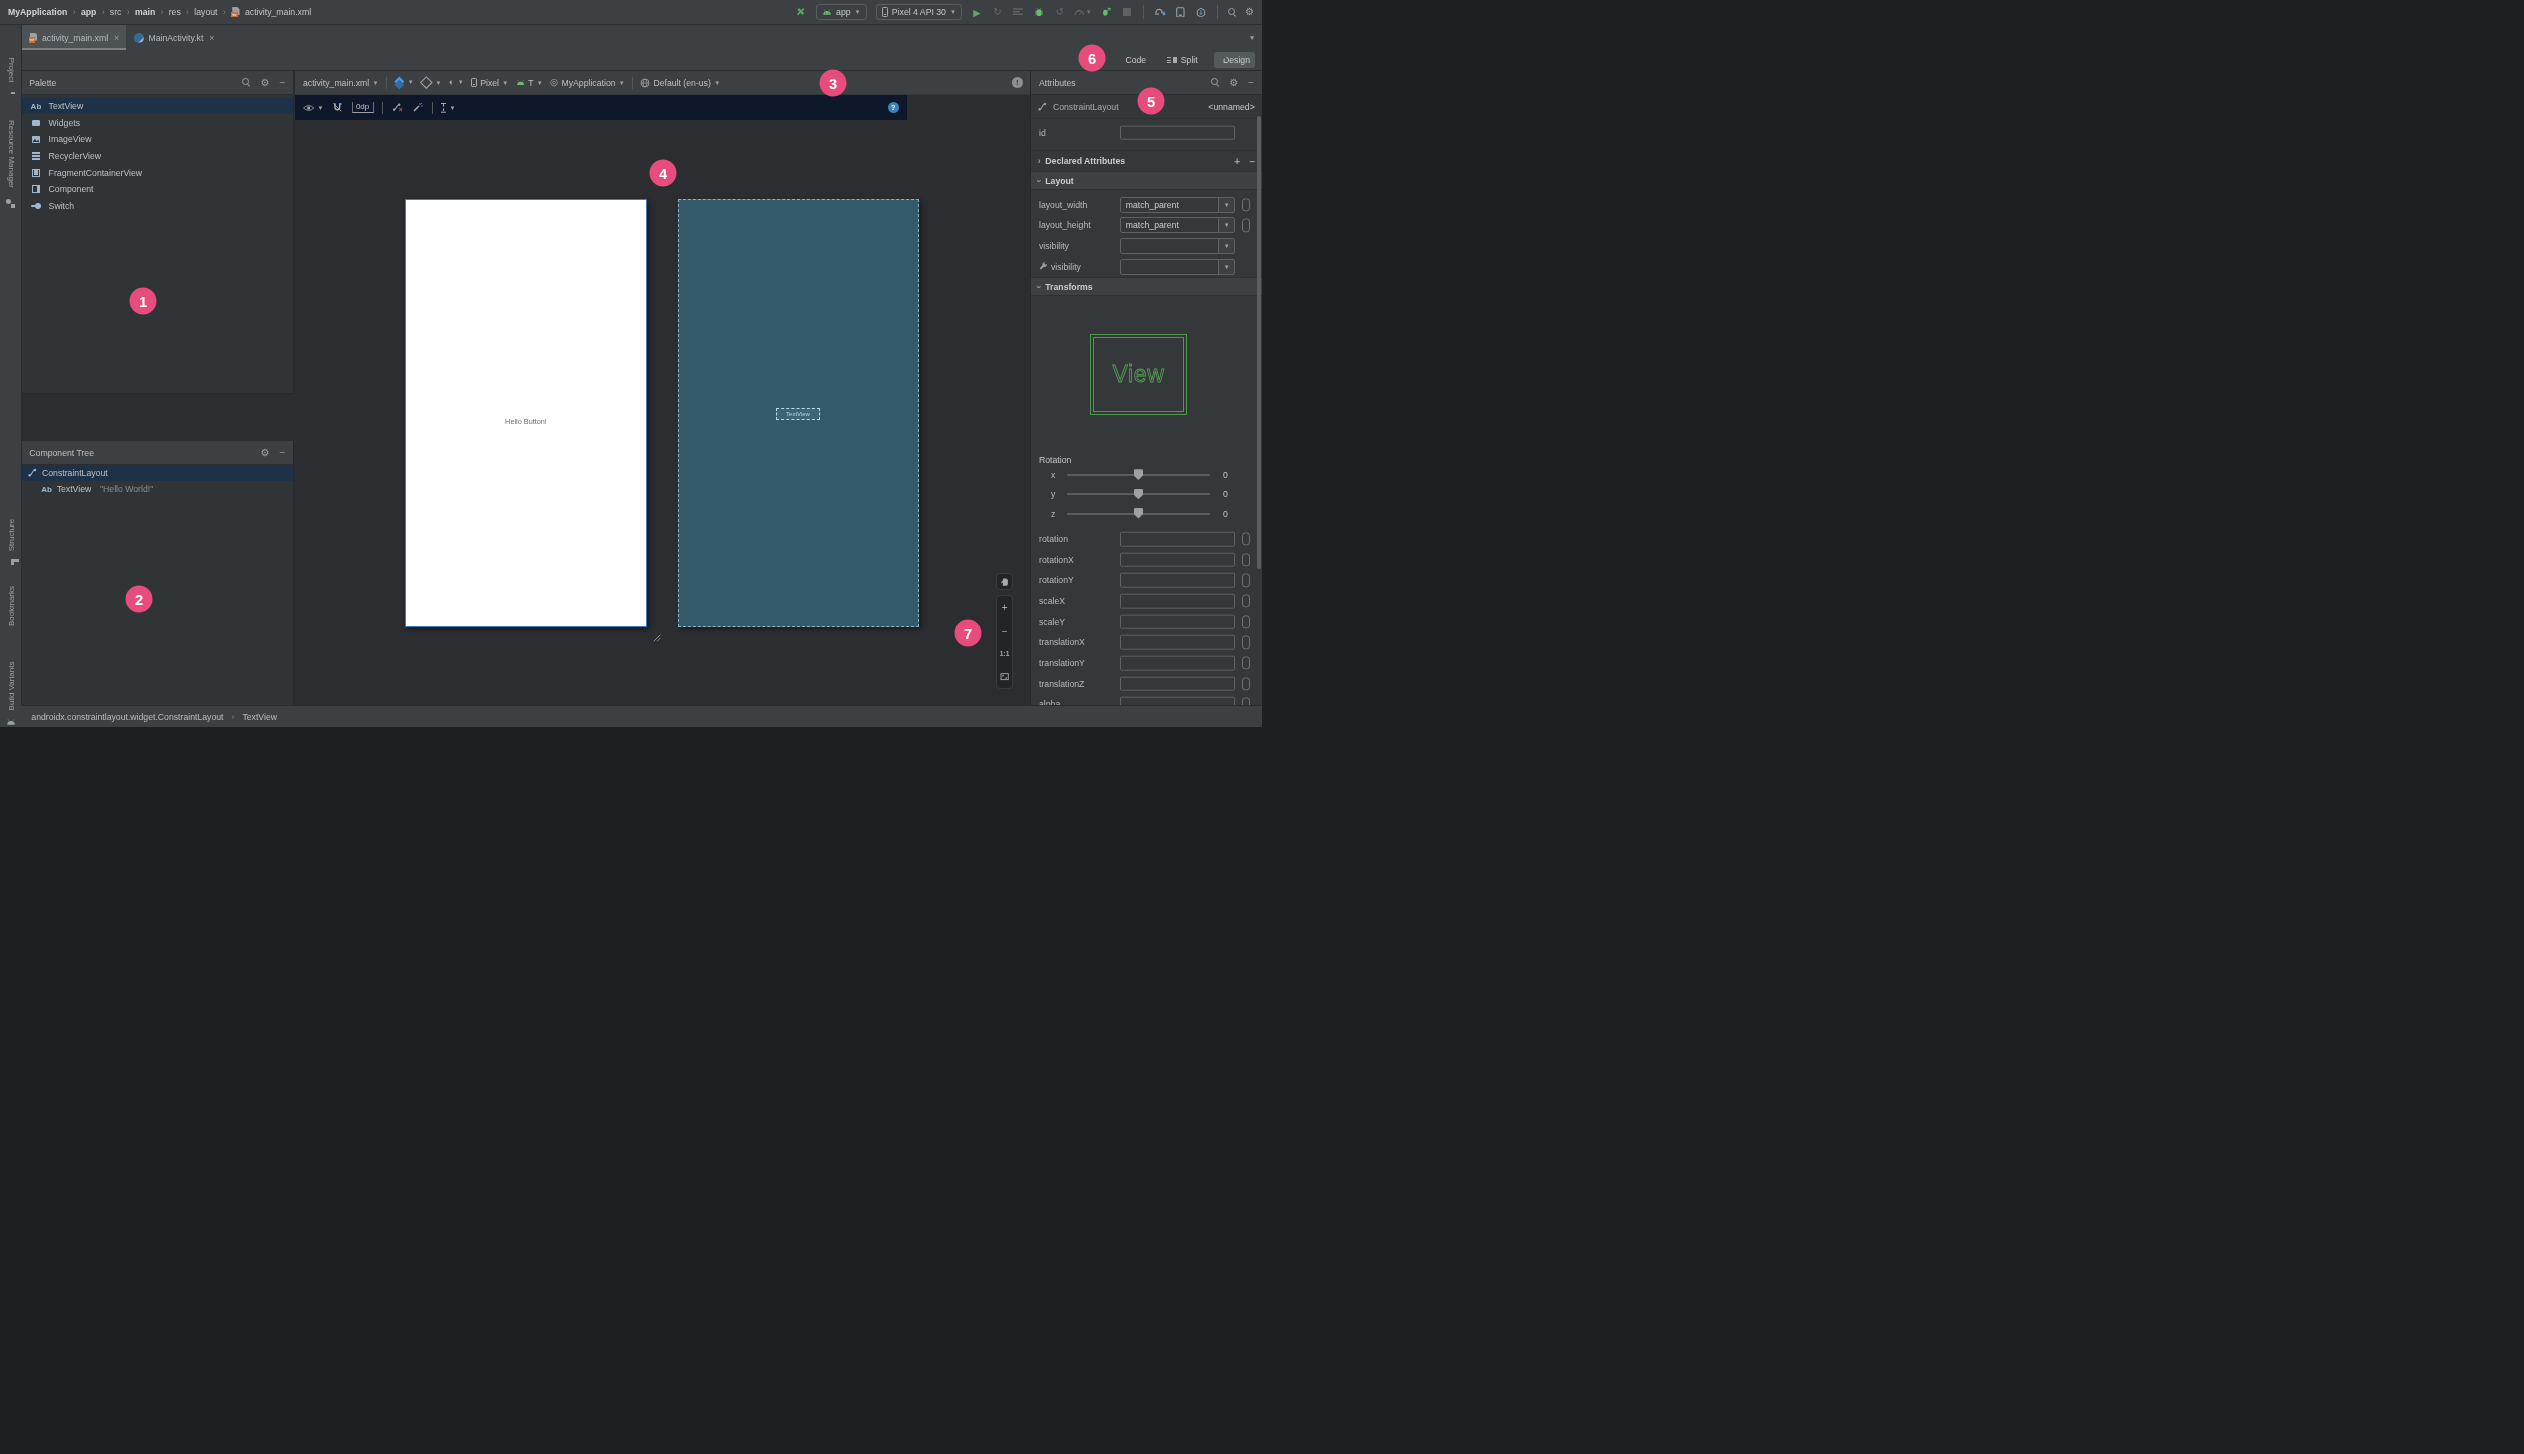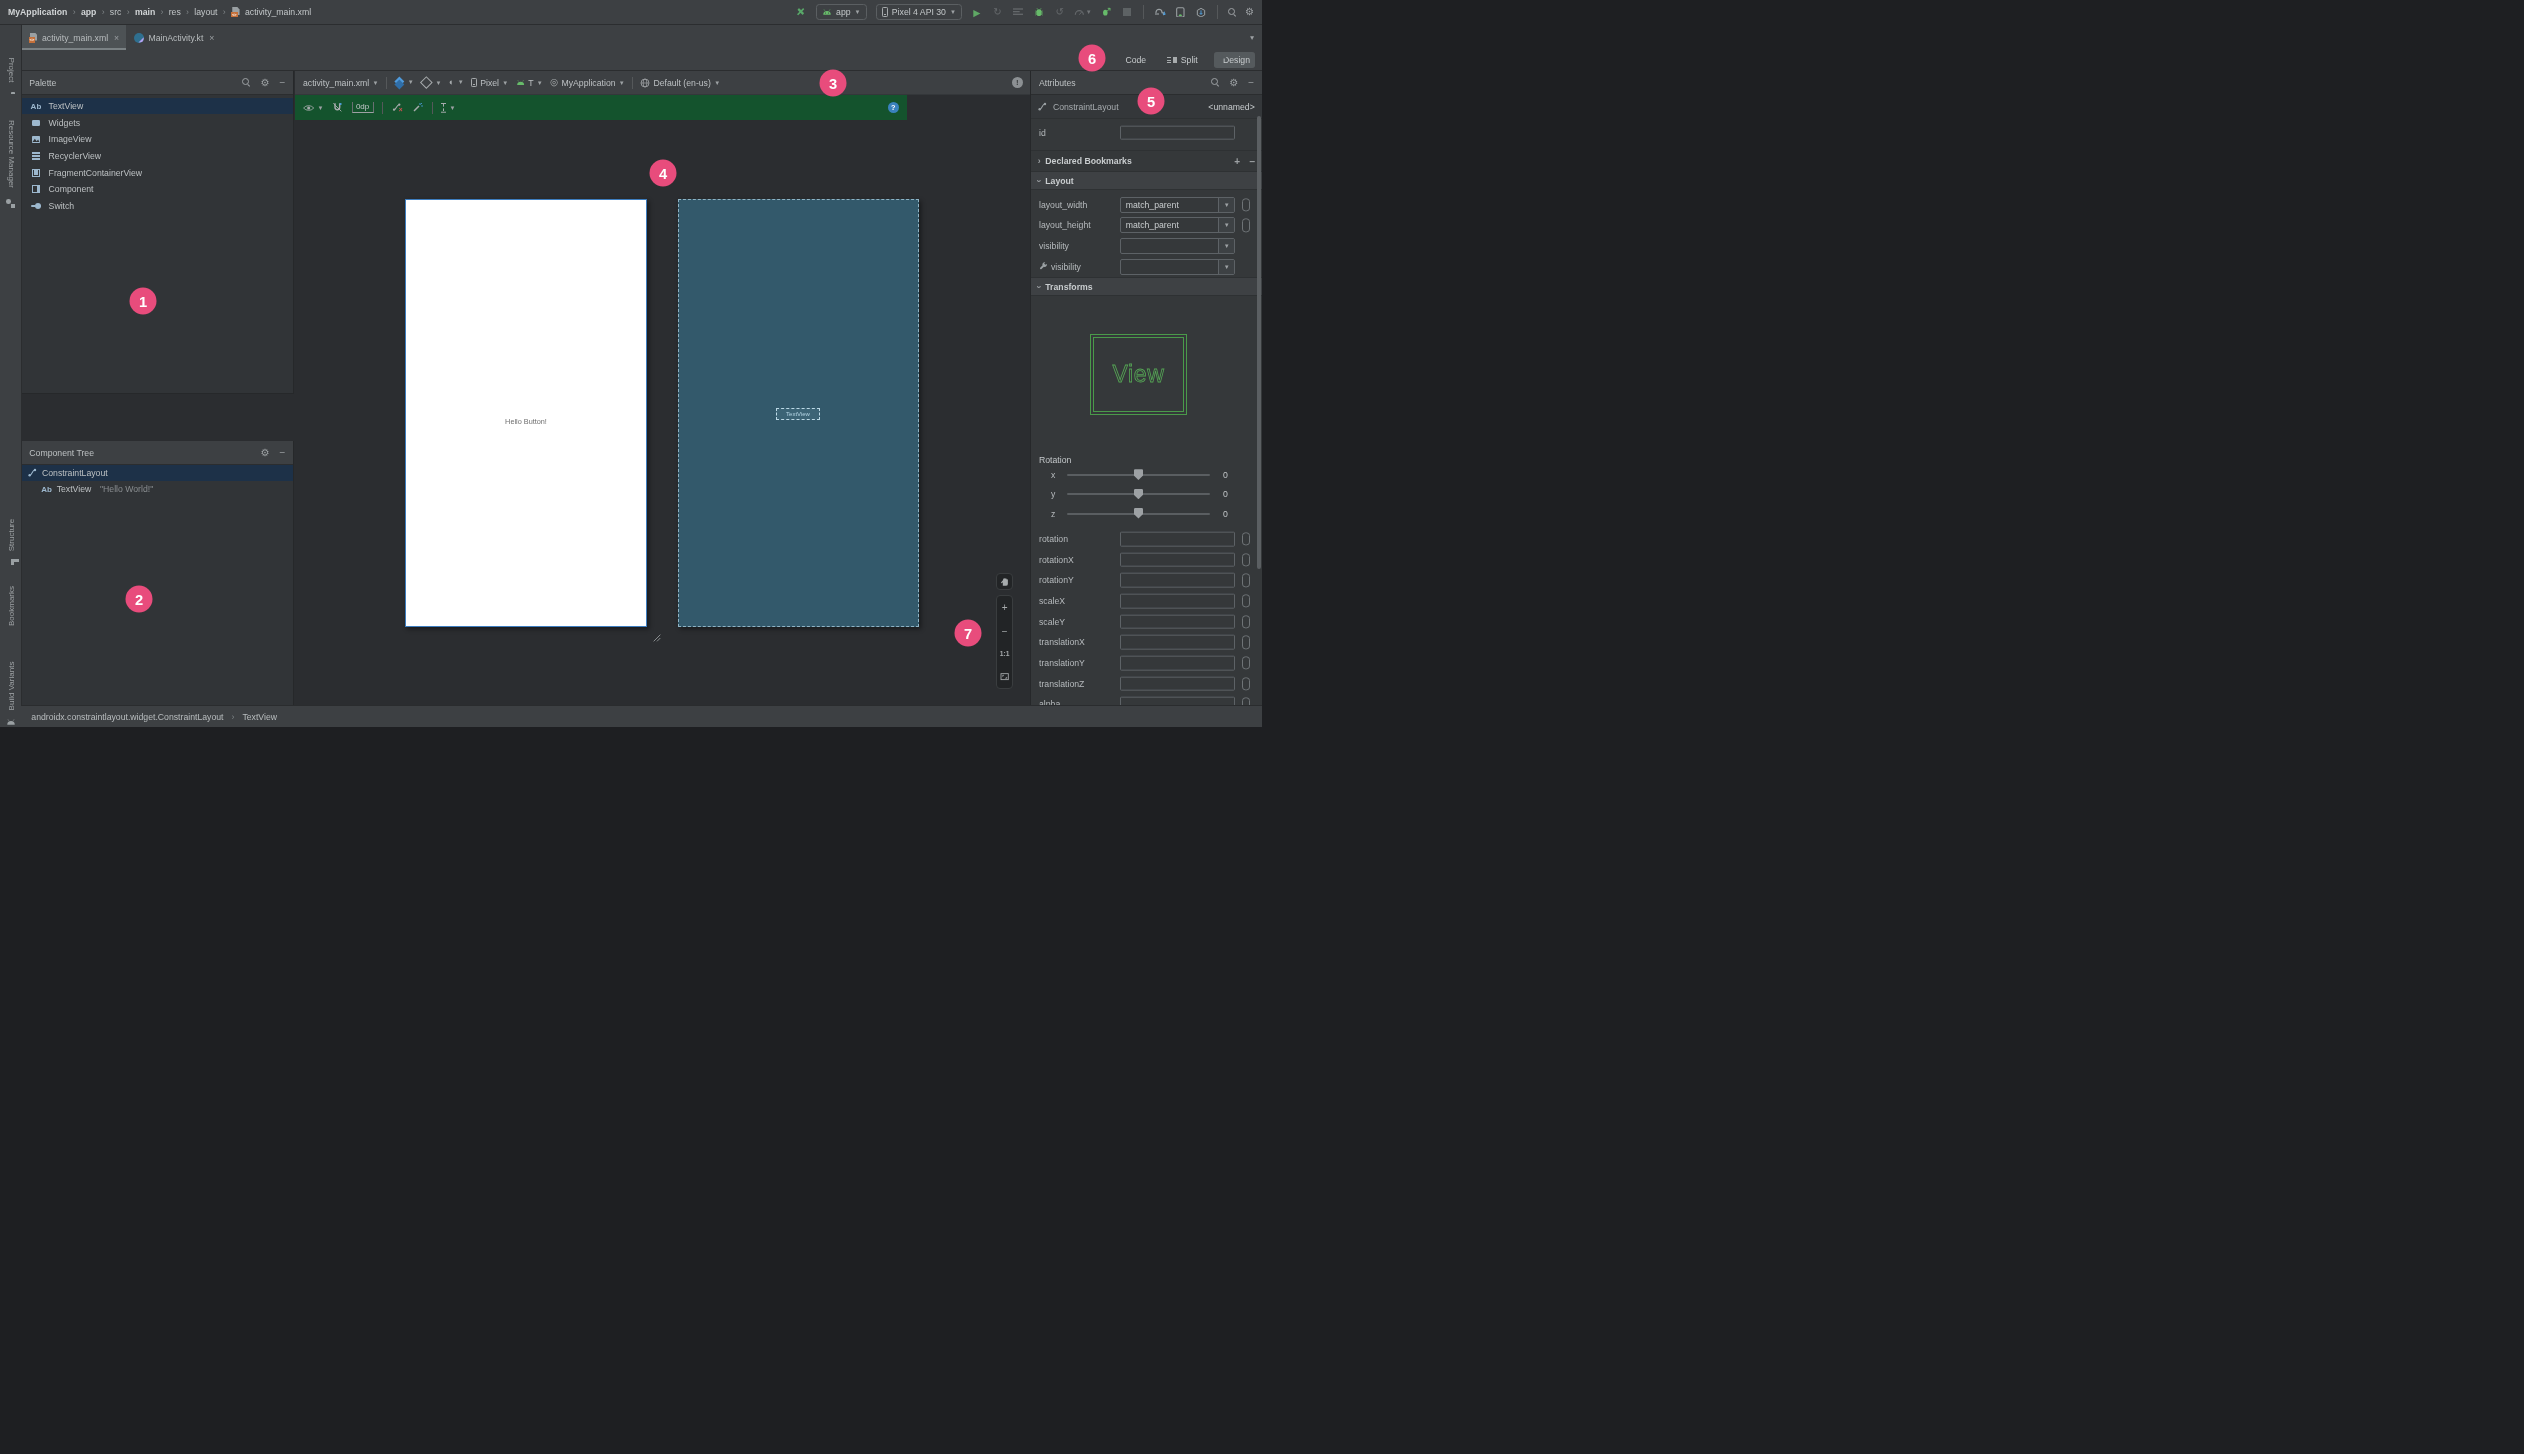--- a/index.html
+++ b/index.html
@@ -107,21 +107,21 @@
   #component-tree{position:absolute;left:21.3px;top:393px;width:273px;height:312px;background:#313437;
     border-right:0.7px solid #26282a;box-sizing:border-box;margin-top:48px;}
   .tree-row{height:16px;display:flex;align-items:center;gap:4.7px;padding-left:6.7px;}
   .tree-row.selected{background:#1d3148;}
   .tree-row.child{padding-left:20px;}
   .tree-detail{color:#8a8e91;margin-left:4px;}
 
   
   #design-toolbar1{position:absolute;left:295px;top:71px;width:736px;height:24px;background:#3d4043;
     border-bottom:0.7px solid #34373a;display:flex;align-items:center;gap:7.3px;padding:0 8px;box-sizing:border-box;}
-  #design-toolbar2{position:absolute;left:295px;top:95px;width:612px;height:26px;background:#14532d;
+  #design-toolbar2{position:absolute;left:295px;top:95px;width:612px;height:26px;background:#0f172a;
     border-bottom:0.7px solid #2b2d2f;display:flex;align-items:center;gap:8.7px;padding:0 8px;box-sizing:border-box;}
   .dt-item{display:flex;align-items:center;gap:3.3px;color:#bcc0c3;}
   .vsep{width:0.7px;height:12px;background:#55585a;}
   .layers-ic{position:relative;width:10.7px;height:9.3px;}
   .layers-ic::before,.layers-ic::after{content:"";position:absolute;left:2px;width:6.7px;height:6.7px;transform:rotate(45deg);}
   .layers-ic::before{top:0;background:#4f9bdd;}
   .layers-ic::after{top:2.7px;background:#2f6ea8;}
   .orient-ic{width:6.7px;height:6.7px;border:1px solid #a7abad;transform:rotate(45deg);margin:0 1.3px;}
   .halfcirc{font-size:9.3px;color:#a7abad;line-height:1;}
   .phone-ic{width:6px;height:9.3px;border:1px solid #a7abad;border-radius:1.3px;box-sizing:border-box;position:relative;}
@@ -643,21 +643,21 @@
       </span>
       <span class="attr-type">ConstraintLayout</span>
       <span class="attr-unnamed">&lt;unnamed&gt;</span>
     </div>
     <div class="attr-grid-row tall">
       <span class="attr-label">id</span>
       <span class="attr-control"><input class="attr-input" value="" style=""></span>
     </div>
     <div class="attr-declared">
       <span class="chev">›</span>
-      <span>Declared Bookmarks</span>
+      <span>Declared Attributes</span>
       <span class="plusminus">
         <span>+</span>
         <span>−</span>
       </span>
     </div>
     <div class="attr-sec">
       <span class="chev open">›</span>
       <span>Layout</span>
     </div>
     <div class="layout-rows" id="layout-rows">

